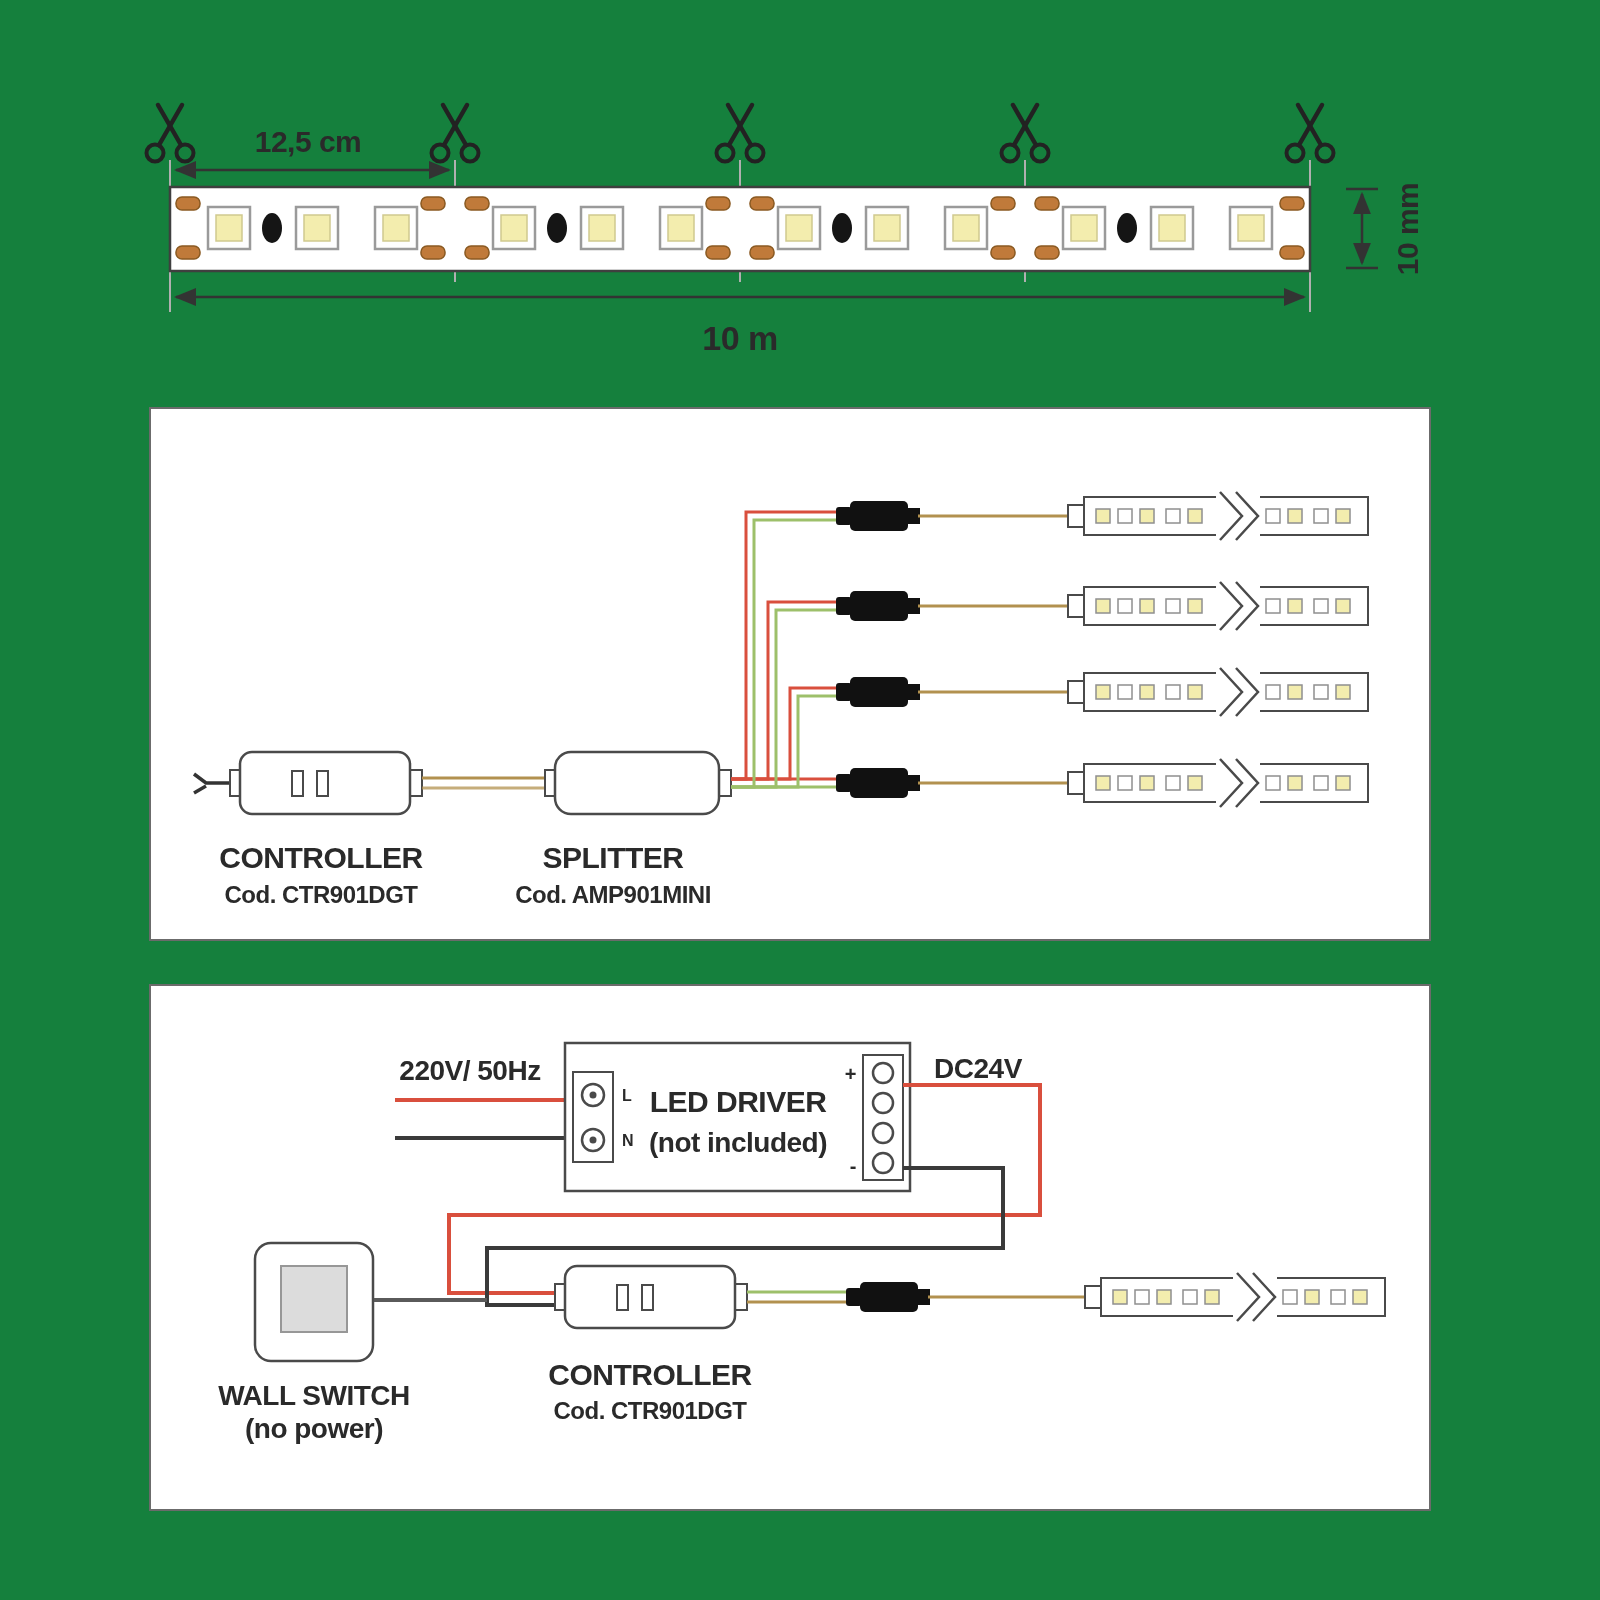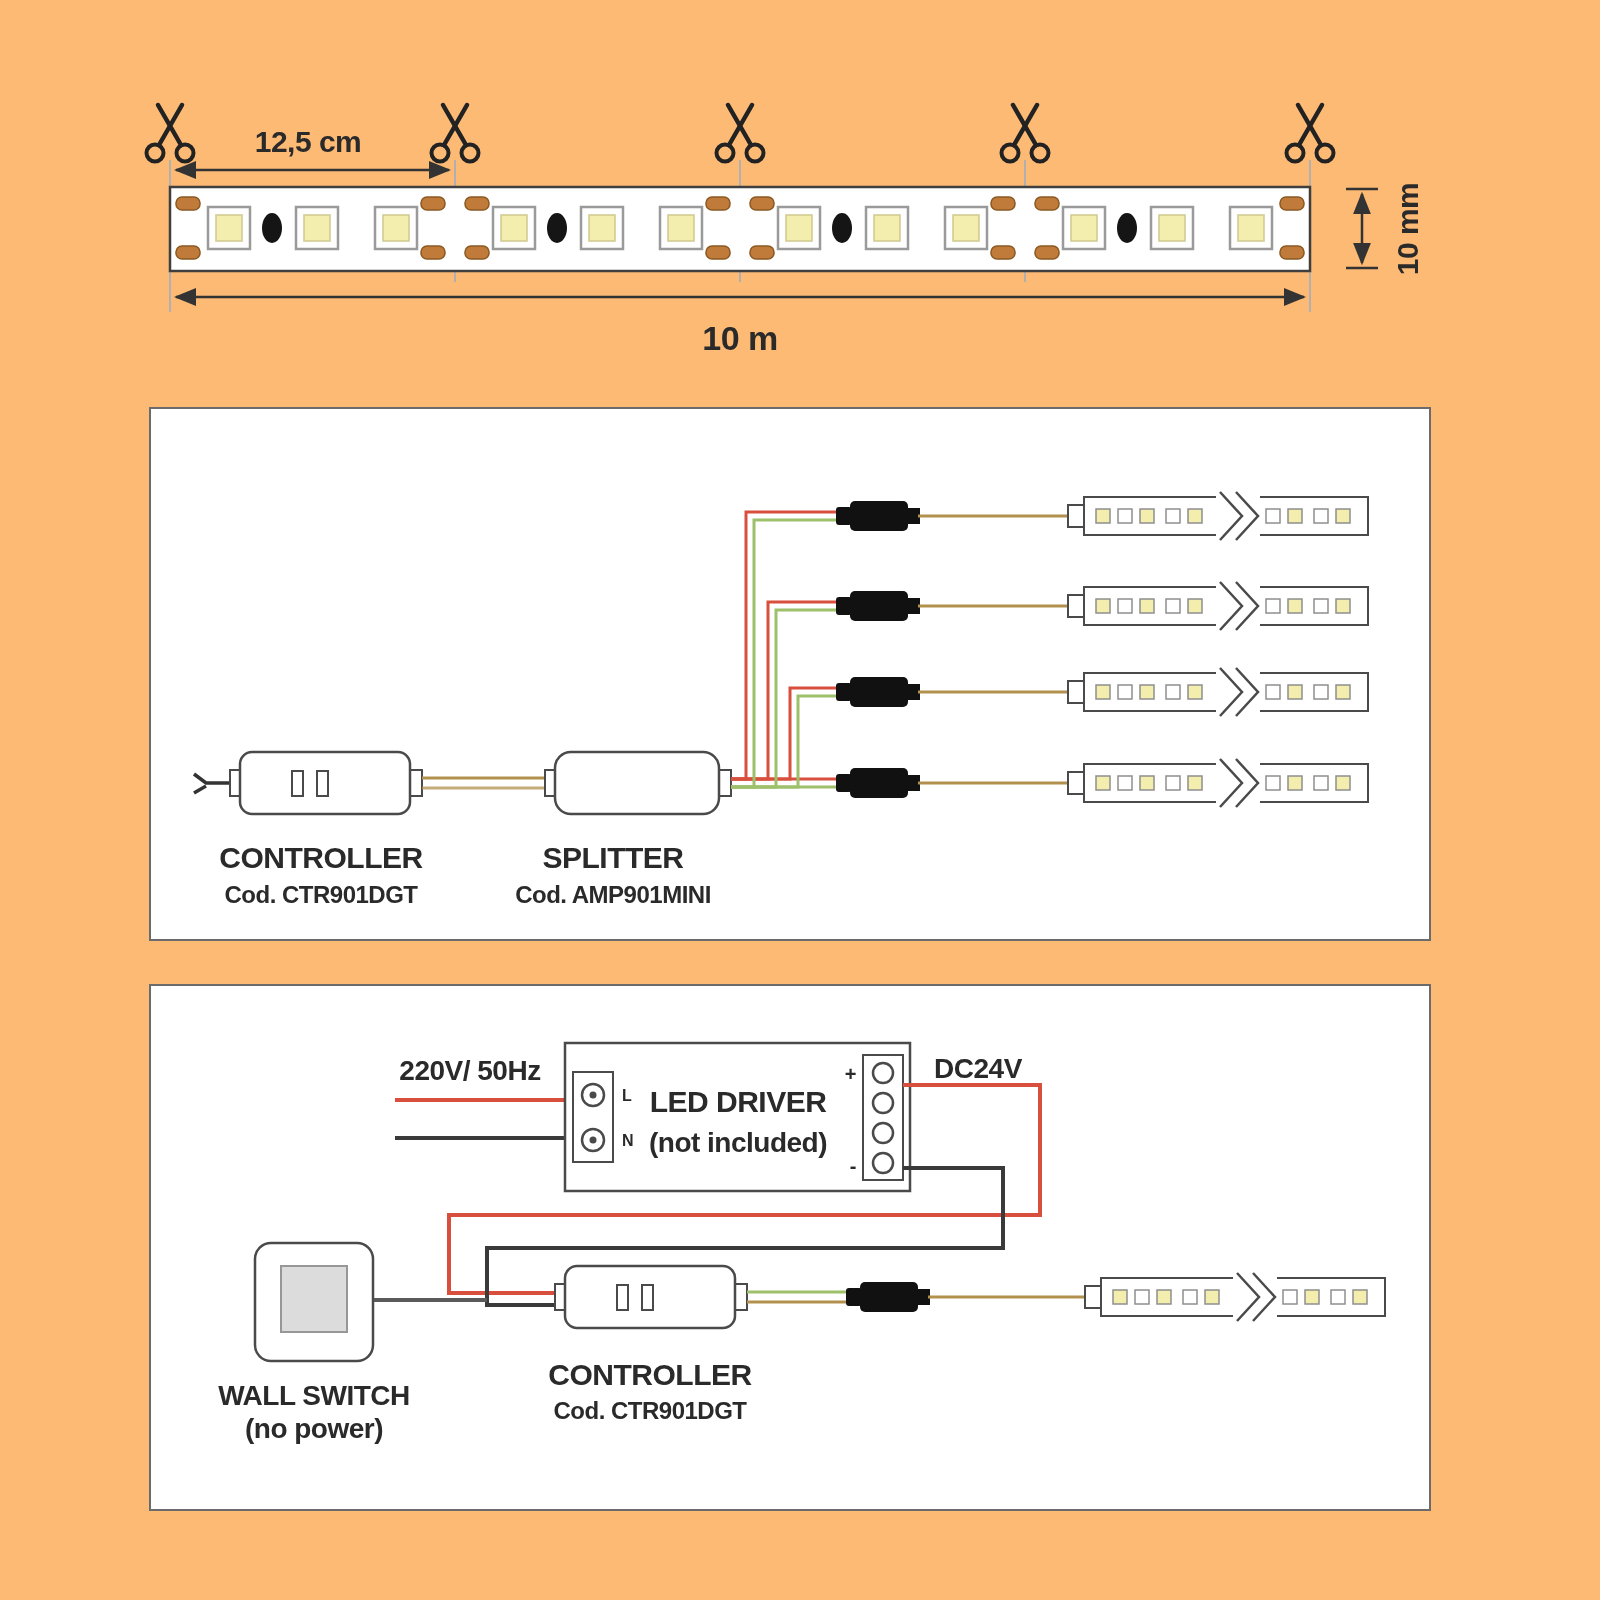--- a/index.html
+++ b/index.html
@@ -1,16 +1,16 @@
 <!DOCTYPE html>
 <html><head>
 <meta charset="utf-8">
 <style>
   html,body{margin:0;padding:0;background:#fff;}
-  #stage{position:relative;width:1600px;height:1600px;background:#fdba74;overflow:hidden;}
+  #stage{position:relative;width:1600px;height:1600px;background:#15803d;overflow:hidden;}
   svg{display:block;}
   text{font-family:"Liberation Sans","DejaVu Sans",sans-serif;font-weight:bold;fill:#2a2a2a;letter-spacing:-0.5px;}
   .lbl-xl{font-size:34px;}
   .lbl-lg{font-size:30px;}
   .lbl-md{font-size:28px;}
   .lbl-sm{font-size:24px;}
   .lbl-xs{font-size:16px;}
   .lbl-sign{font-size:20px;}
 </style>
 </head>

